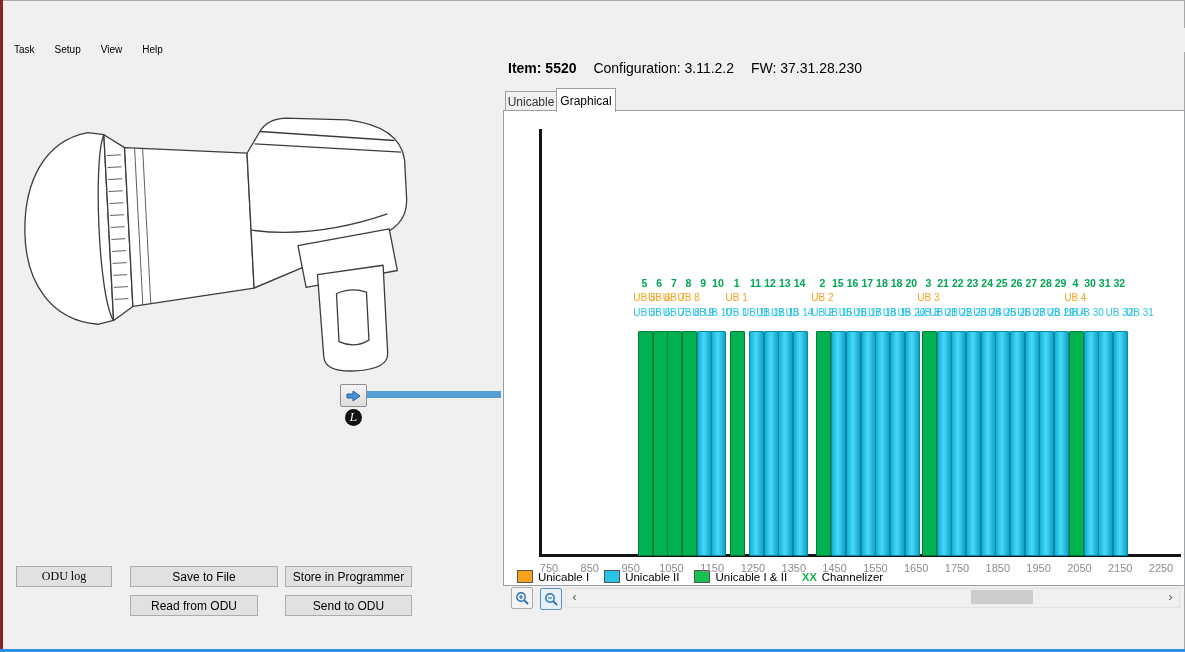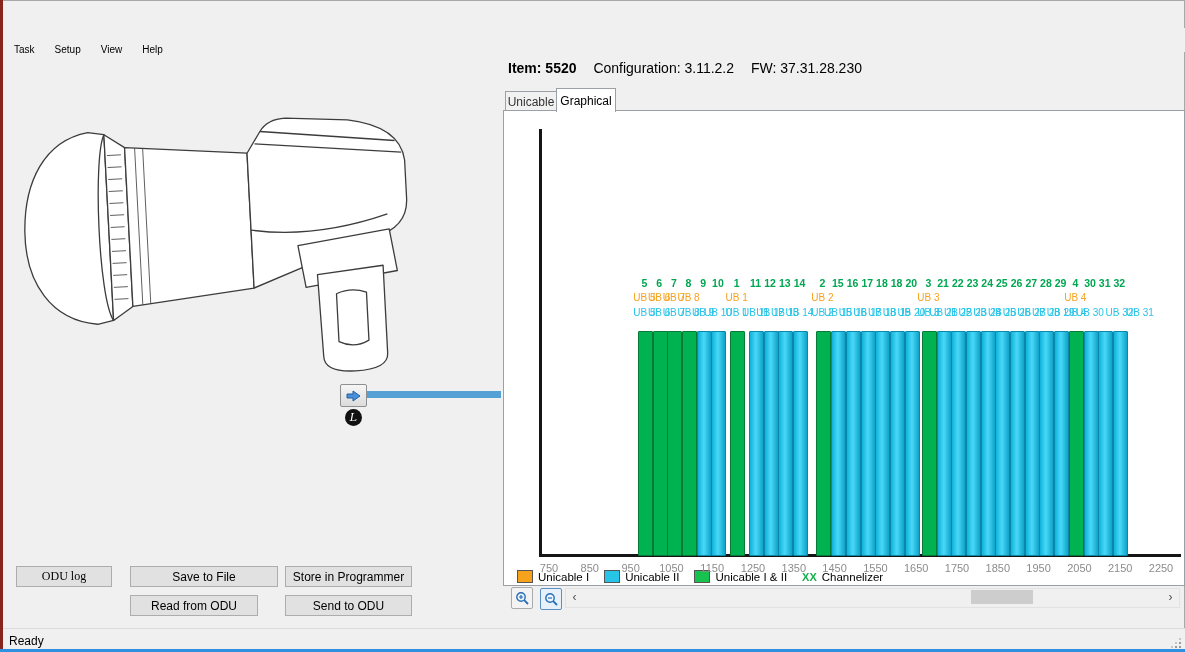--- a/index.html
+++ b/index.html
@@ -289,20 +289,16 @@
       <path d="M4 6 h4" stroke="#2a6db5" stroke-width="1.2"></path>
     </svg>
   </div>
 
   <div class="hscroll">
     <div class="hs-arrow hs-left">‹</div>
     <div class="hs-thumb"></div>
     <div class="hs-arrow hs-right">›</div>
   </div>
 
-  <div class="statusbar">
-    <div class="status-text">Ready</div>
-    <div class="grip"></div>
-  </div>
 
   <div class="edge-left"></div>
   <div class="edge-bottom"></div>
 </div>
 
 </body></html>

